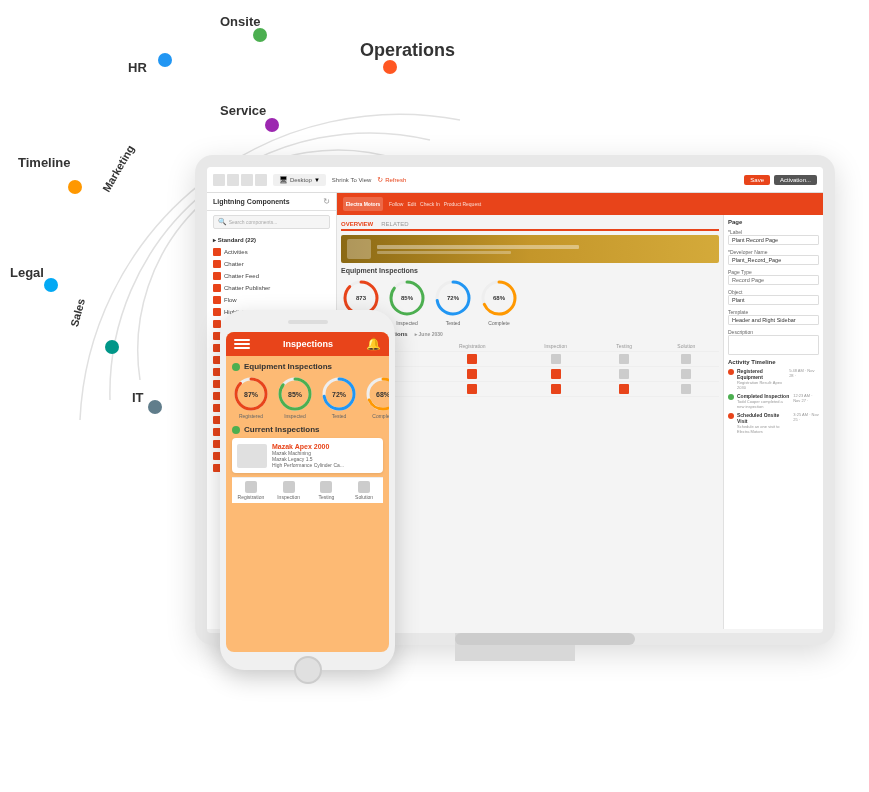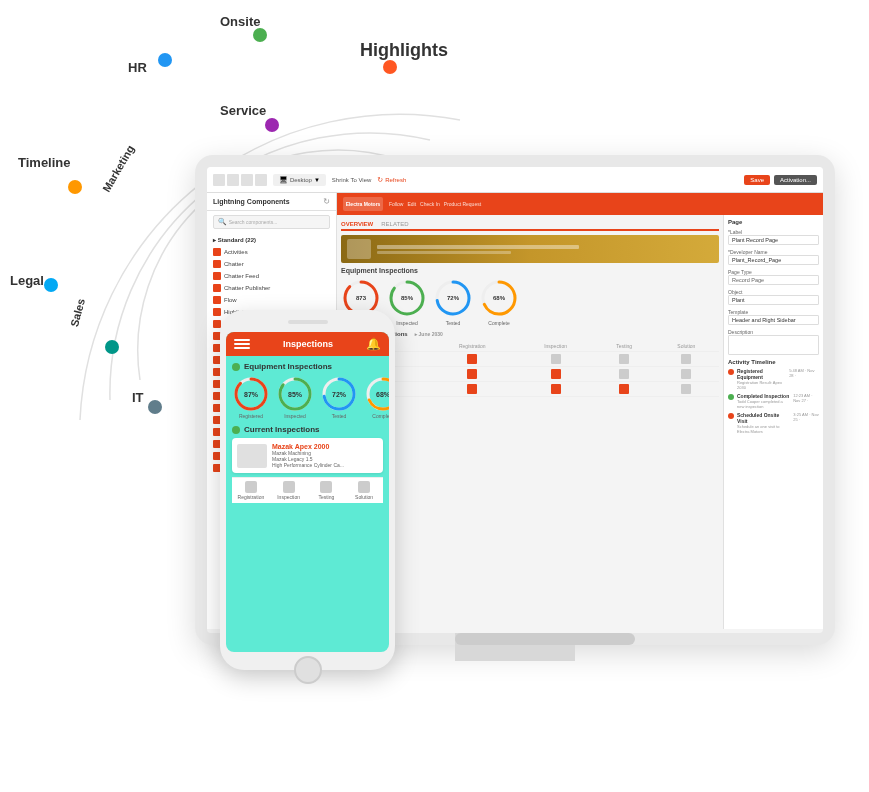--- a/index.html
+++ b/index.html
@@ -272,21 +272,21 @@
       width: 40px;
       height: 4px;
       background: #ddd;
       border-radius: 2px;
       margin: 0 auto 8px;
     }
 
     .phone-screen {
       width: 100%;
       height: calc(100% - 20px);
-      background: #5eead4;
+      background: #fdba74;
       border-radius: 8px;
       overflow: hidden;
     }
 
     .phone-home-btn {
       width: 28px;
       height: 28px;
       background: #e0e0e0;
       border-radius: 50%;
       margin: 4px auto 0;
@@ -517,26 +517,26 @@
 <svg style="position:absolute;top:0;left:0;width:520px;height:520px;" viewBox="0 0 520 520">
 
   <path d="M 80,420 A 320,320 0 0,1 460,120" fill="none" stroke="#e0e0e0" stroke-width="1.5"></path>
 
   <path d="M 110,400 A 260,260 0 0,1 430,140" fill="none" stroke="#e0e0e0" stroke-width="1.5"></path>
 
   <path d="M 140,380 A 200,200 0 0,1 400,160" fill="none" stroke="#e0e0e0" stroke-width="1.5"></path>
 </svg>
 
 <span class="circle-label" style="top:14px;left:220px;">Onsite</span>
-<span class="circle-label" style="top:40px;left:360px;font-size:18px;">Highlights</span>
+<span class="circle-label" style="top:40px;left:360px;font-size:18px;">Operations</span>
 <span class="circle-label" style="top:60px;left:128px;">HR</span>
 <span class="circle-label" style="top:103px;left:220px;">Service</span>
 <span class="circle-label" style="top:155px;left:18px;">Timeline</span>
 <span class="circle-label" style="top:188px;left:100px;font-size:11px;transform:rotate(-60deg);transform-origin:left top;">Marketing</span>
-<span class="circle-label" style="top:273px;left:10px;">Legal</span>
+<span class="circle-label" style="top:265px;left:10px;">Legal</span>
 <span class="circle-label" style="top:325px;left:68px;font-size:11px;transform:rotate(-75deg);transform-origin:left top;">Sales</span>
 <span class="circle-label" style="top:390px;left:132px;">IT</span>
 
 <div class="circle-dot" style="top:28px;left:253px;background:#4caf50;"></div>
 <div class="circle-dot" style="top:53px;left:158px;background:#2196f3;"></div>
 <div class="circle-dot" style="top:60px;left:383px;background:#ff5722;"></div>
 <div class="circle-dot" style="top:118px;left:265px;background:#9c27b0;"></div>
 <div class="circle-dot" style="top:180px;left:68px;background:#ff9800;"></div>
 <div class="circle-dot" style="top:278px;left:44px;background:#03a9f4;"></div>
 <div class="circle-dot" style="top:340px;left:105px;background:#009688;"></div>

